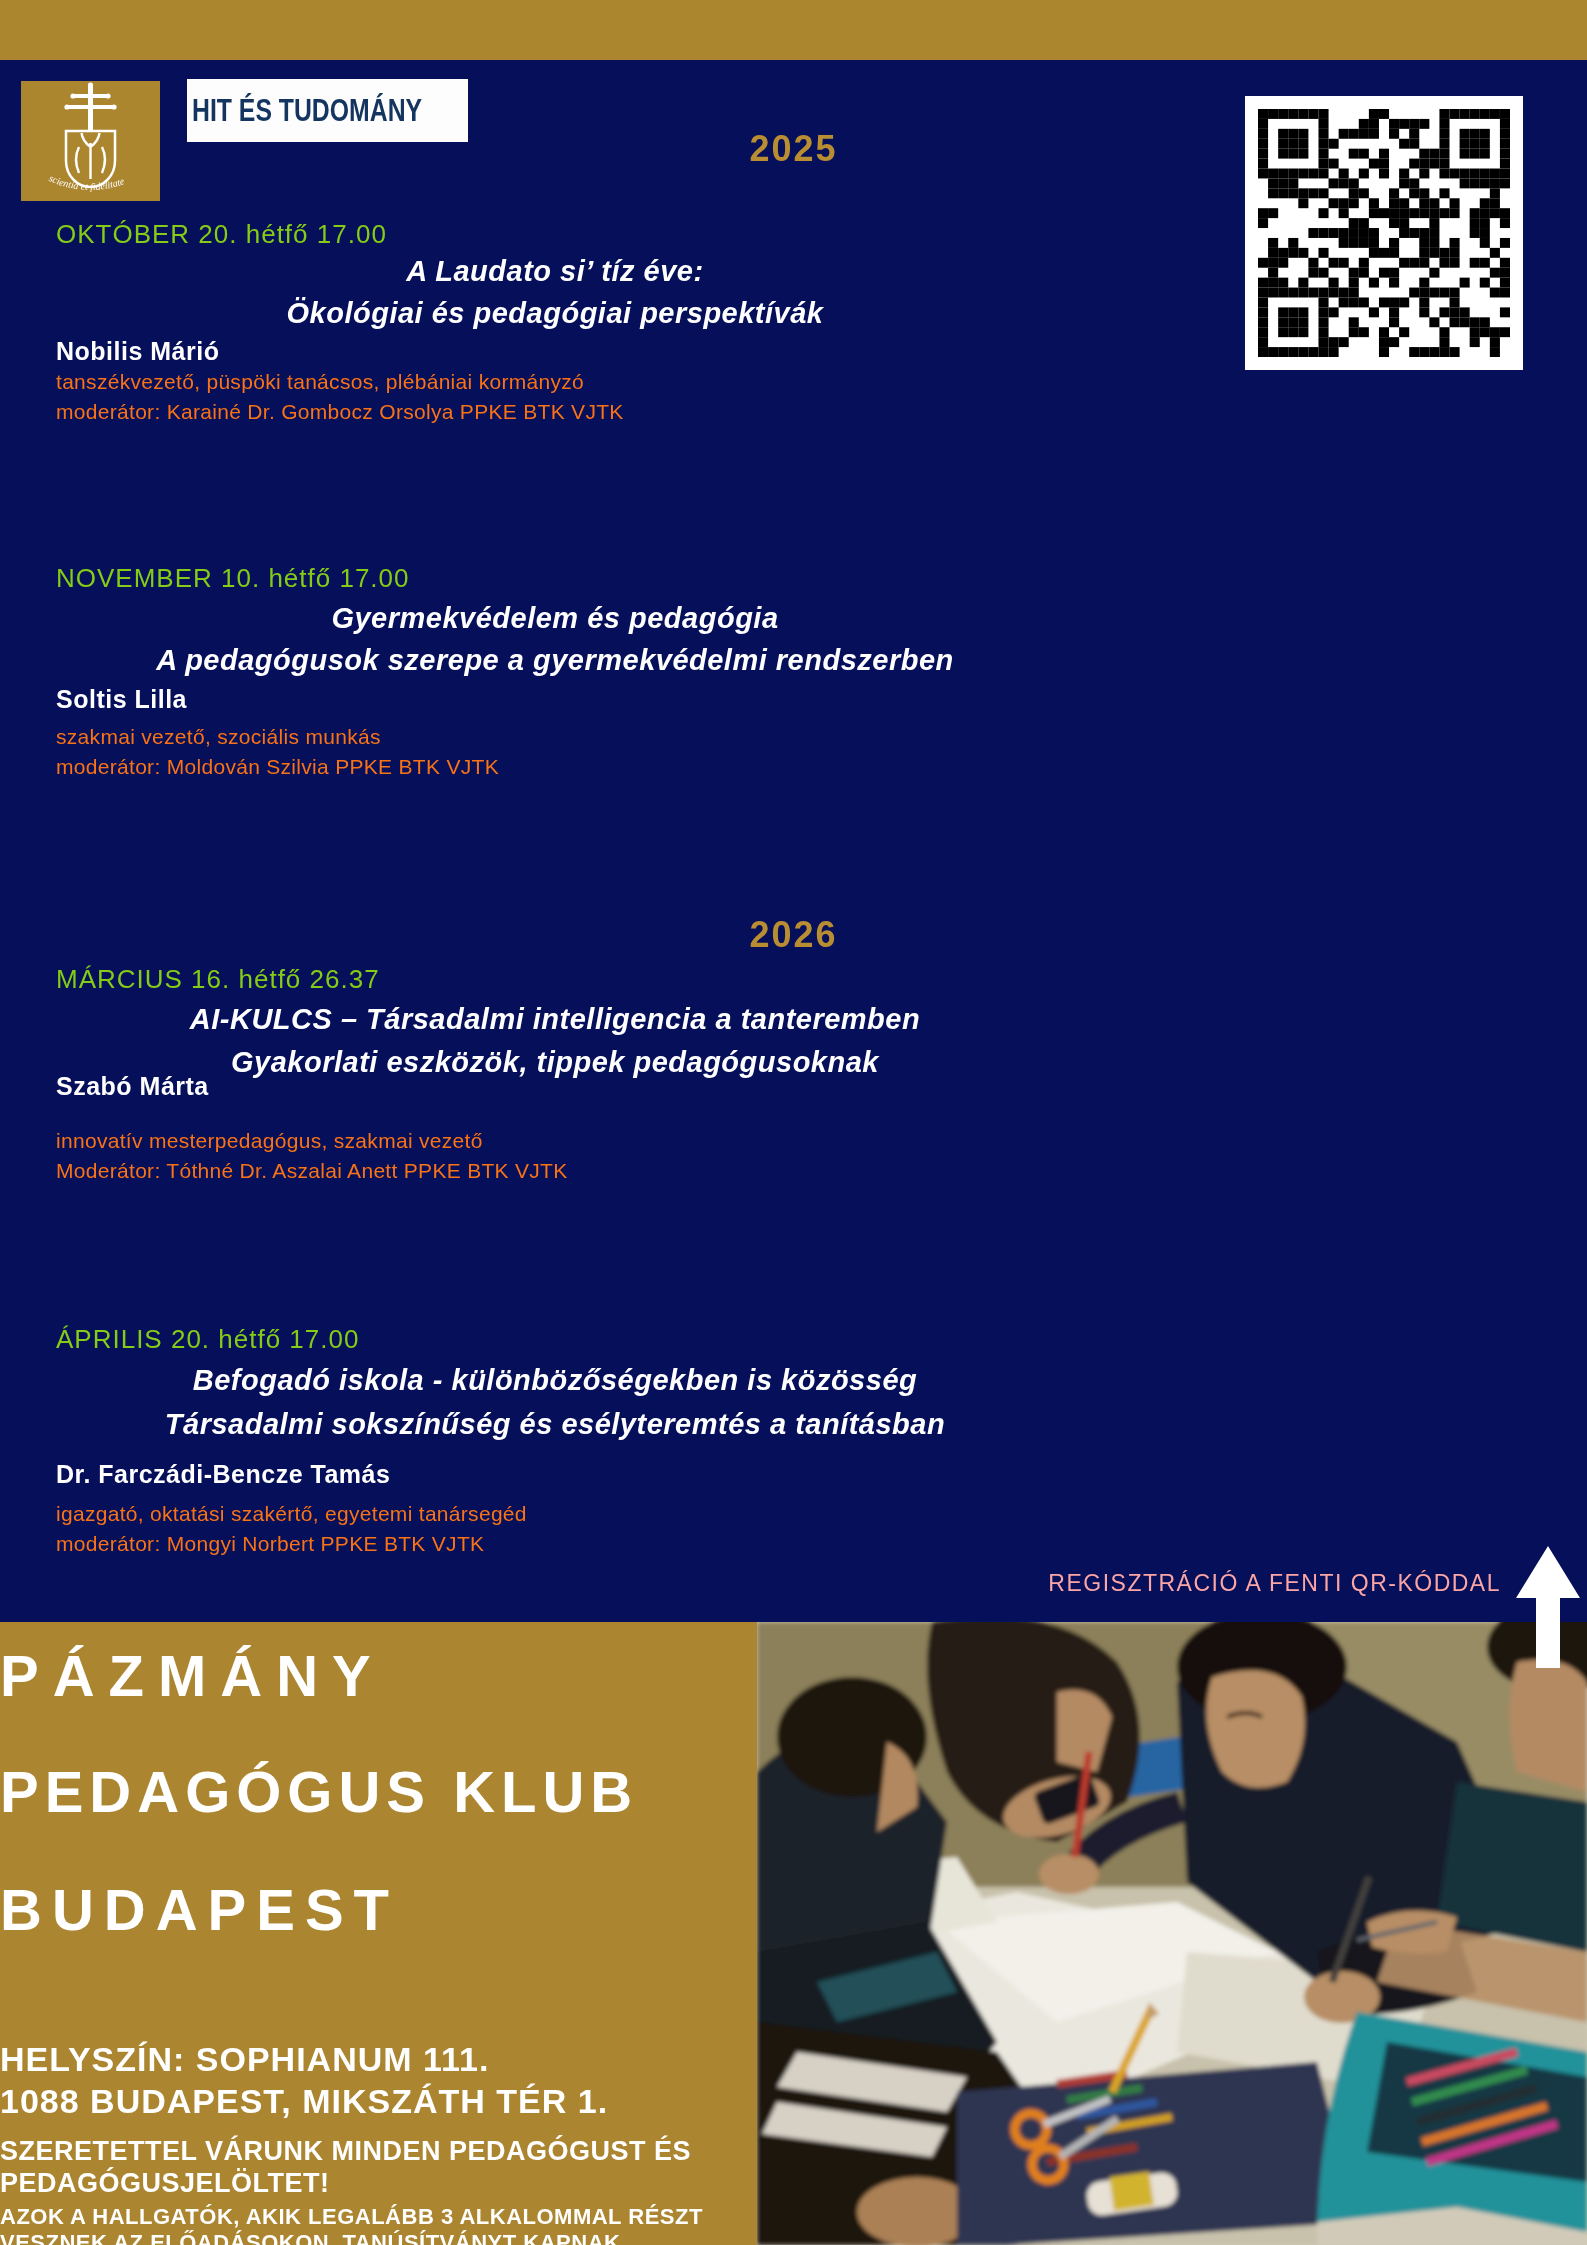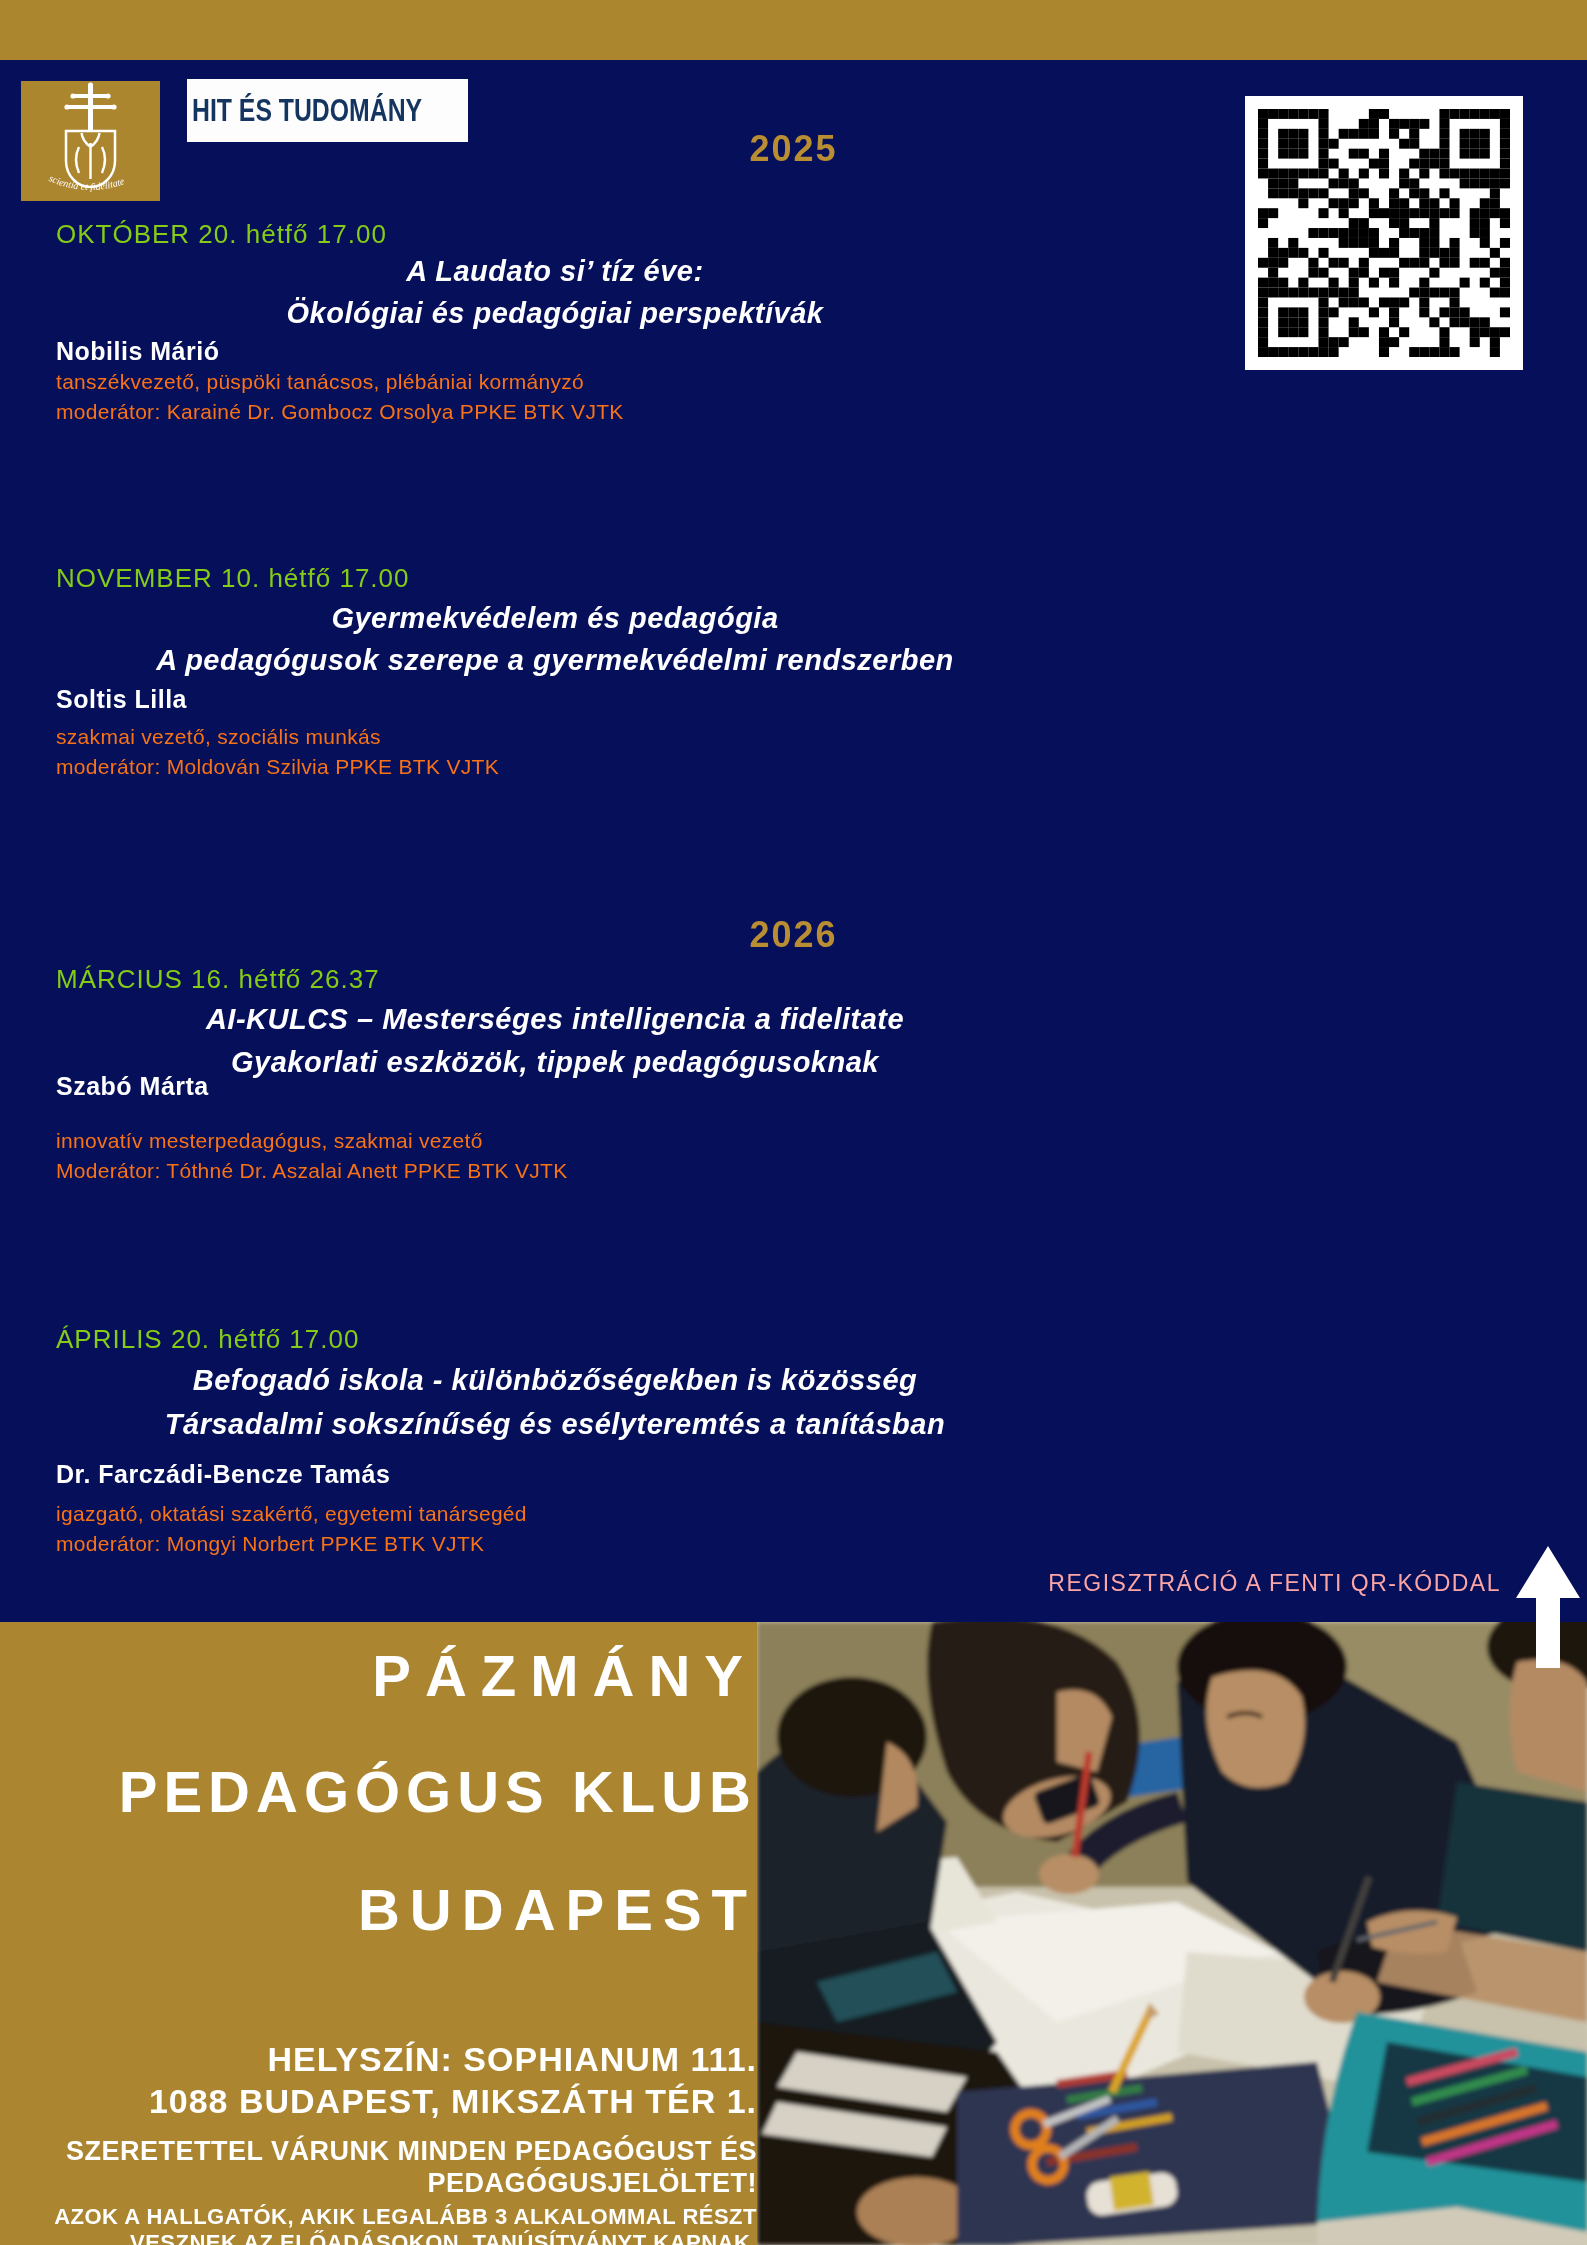--- a/index.html
+++ b/index.html
@@ -25,21 +25,21 @@
   .ev-desc{left:56px;font-size:21px;color:#f97316;letter-spacing:.3px;white-space:nowrap;}
   
   #reg{top:1570px;right:86px;font-size:23px;color:#fca5a5;letter-spacing:1.5px;white-space:nowrap;}
   #uparrow{left:1516px;top:1546px;z-index:6;}
   
   #qrbox{left:1245px;top:96px;width:278px;height:274px;background:#ffffff;}
   #qrbox svg{position:absolute;left:13px;top:13px;width:252px;height:248px;fill:#000;}
   
   #goldpanel{left:0;top:1622px;width:757px;height:623px;background:#ab852f;}
   #photo{left:757px;top:1622px;width:830px;height:623px;overflow:hidden;background:#cfc8b2;}
-  .club-line{left:0;width:757px;text-align:right;color:#ffffff;font-weight:bold;white-space:nowrap;}
+  .club-line{left:0;width:757px;text-align:left;color:#ffffff;font-weight:bold;white-space:nowrap;}
   .club-big{font-size:58px;}
   .club-mid{font-size:34px;letter-spacing:1px;}
   .club-sm{font-size:27px;letter-spacing:.5px;}
   .club-xs{font-size:22px;letter-spacing:.5px;}
 </style>
 </head>
 <body>
 
 <div id="poster">
 
@@ -424,21 +424,21 @@
   <div class="abs ev-date" style="top:563px">NOVEMBER 10. hétfő 17.00</div>
   <div class="abs ev-title" style="top:602px">Gyermekvédelem és pedagógia</div>
   <div class="abs ev-title" style="top:644px">A pedagógusok szerepe a gyermekvédelmi rendszerben</div>
   <div class="abs ev-name" style="top:685px">Soltis Lilla</div>
   <div class="abs ev-desc" style="top:725px">szakmai vezető, szociális munkás</div>
   <div class="abs ev-desc" style="top:755px">moderátor: Moldován Szilvia PPKE BTK VJTK</div>
 
   <div class="abs year" style="top:914px">2026</div>
 
   <div class="abs ev-date" style="top:964px">MÁRCIUS 16. hétfő 26.37</div>
-  <div class="abs ev-title" style="top:1003px">AI-KULCS – Mesterséges intelligencia a fidelitate</div>
+  <div class="abs ev-title" style="top:1003px">AI-KULCS – Társadalmi intelligencia a tanteremben</div>
   <div class="abs ev-title" style="top:1046px">Gyakorlati eszközök, tippek pedagógusoknak</div>
   <div class="abs ev-name" style="top:1072px">Szabó Márta</div>
   <div class="abs ev-desc" style="top:1129px">innovatív mesterpedagógus, szakmai vezető</div>
   <div class="abs ev-desc" style="top:1159px">Moderátor: Tóthné Dr. Aszalai Anett PPKE BTK VJTK</div>
 
   <div class="abs ev-date" style="top:1324px">ÁPRILIS 20. hétfő 17.00</div>
   <div class="abs ev-title" style="top:1364px">Befogadó iskola - különbözőségekben is közösség</div>
   <div class="abs ev-title" style="top:1408px">Társadalmi sokszínűség és esélyteremtés a tanításban</div>
   <div class="abs ev-name" style="top:1460px">Dr. Farczádi-Bencze Tamás</div>
   <div class="abs ev-desc" style="top:1502px">igazgató, oktatási szakértő, egyetemi tanársegéd</div>

